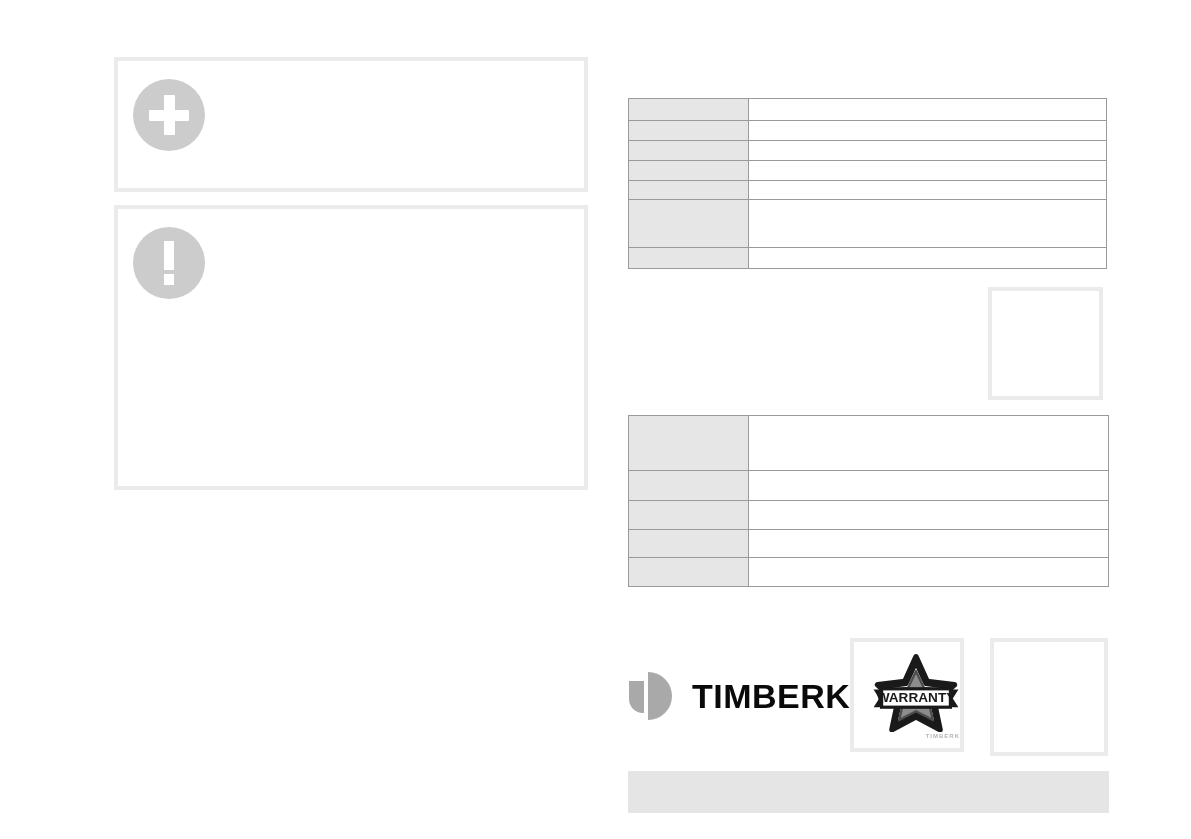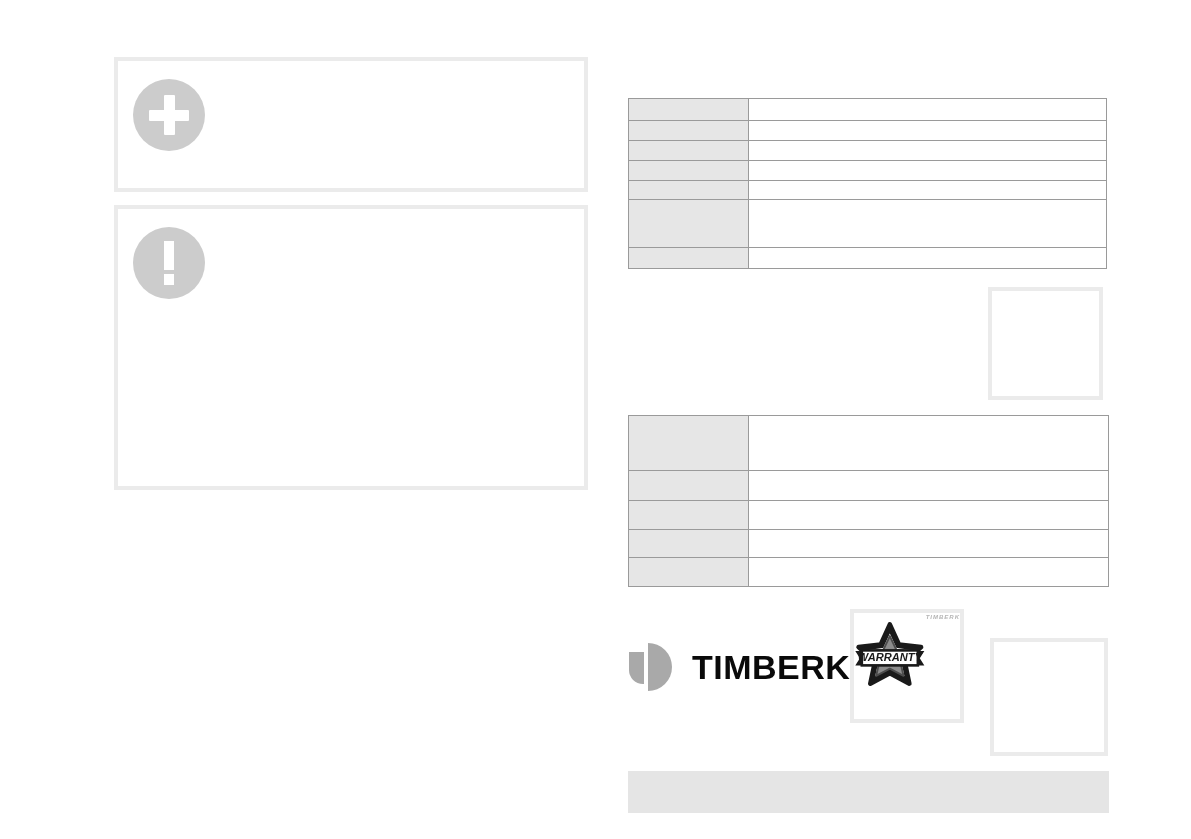--- a/index.html
+++ b/index.html
@@ -144,21 +144,21 @@
     left: 990px;
     top: 638px;
     width: 118px;
     height: 118px;
   }
 
   
   #brand-row {
     position: absolute;
     left: 628px;
-    top: 608px;
+    top: 637px;
     width: 481px;
     height: 120px;
   }
 
   #brand-logo {
     position: absolute;
     left: 0px;
     top: 30px;
     width: 200px;
     height: 58px;
@@ -207,24 +207,23 @@
     width: 114px;
     height: 114px;
     border: 4px solid #ebebeb;
     box-sizing: border-box;
     background: #ffffff;
   }
   #warranty-badge .badge-inner {
     position: absolute;
     inset: 0;
     display: flex;
-    flex-direction: row;
-    align-items: flex-start;
+    flex-direction: column;
+    align-items: flex-end;
     justify-content: center;
-    font-style: italic;
   }
   .badge-caption {
     font-size: 6px;
     letter-spacing: 1px;
     color: #b5b5b5;
     font-weight: bold;
     margin-top: 1px;
   }
 
   

